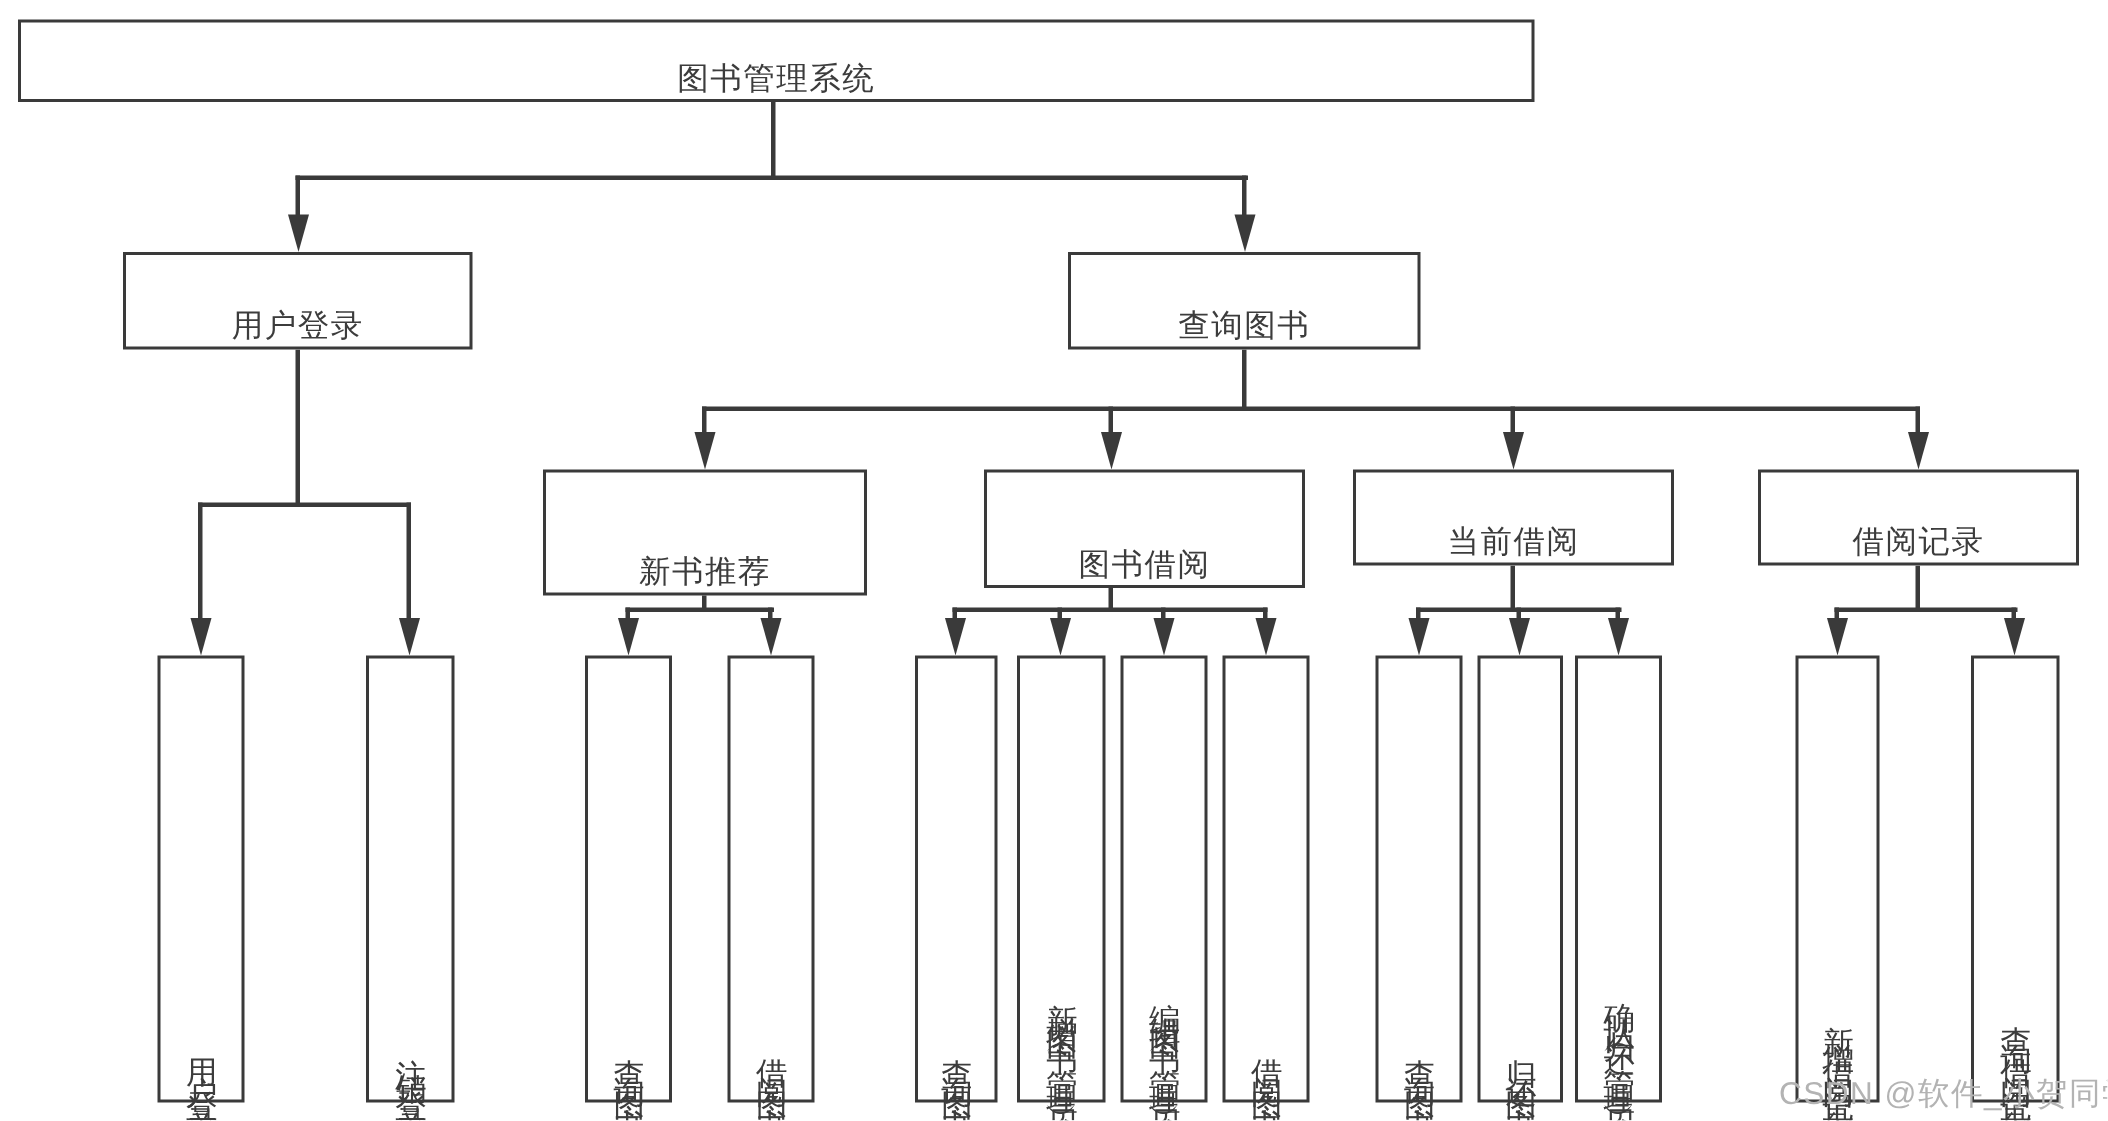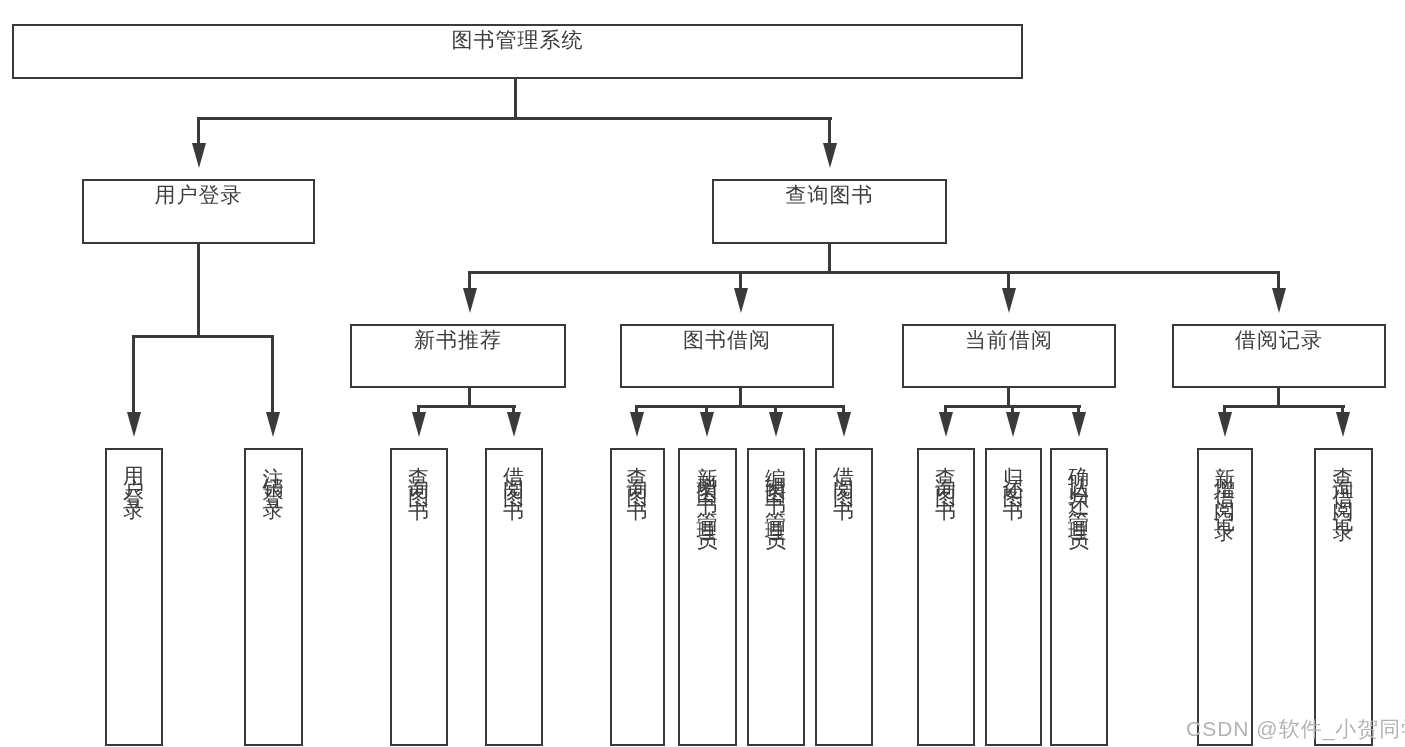--- a/index.html
+++ b/index.html
@@ -14,24 +14,23 @@
     width:1405px;height:747px;
     background:var(--box-bg);
     font-family:"Liberation Sans","DejaVu Sans",sans-serif;
     overflow:hidden;
   }
   .box{
     position:absolute;
     background:var(--box-bg);
     border:2.5px solid var(--line);
     box-sizing:border-box;
-    display:flex;align-items:flex-start;justify-content:center;
+    display:flex;align-items:flex-end;justify-content:center;
     color:var(--text);
     z-index:2;
-    margin-top:11px;
   }
   .hbox{font-size:21px;letter-spacing:1px;white-space:nowrap;}
   .leaf{z-index:2;}
   .leaf .vtext{
     writing-mode:vertical-rl;
     text-orientation:mixed;
     font-size:21px;
     letter-spacing:11px;
     line-height:1;
     color:var(--text);
@@ -65,25 +64,25 @@
   </div>
 
   <div class="box hbox" style="left:82px;top:168px;width:233px;height:65px">
     <span>用户登录</span>
   </div>
 
   <div class="box hbox" style="left:712px;top:168px;width:235px;height:65px">
     <span>查询图书</span>
   </div>
 
-  <div class="box hbox" style="left:350px;top:313px;width:216px;height:64px">
+  <div class="box hbox" style="left:362px;top:313px;width:216px;height:84px">
     <span>新书推荐</span>
   </div>
 
-  <div class="box hbox" style="left:620px;top:313px;width:214px;height:64px">
+  <div class="box hbox" style="left:656px;top:313px;width:214px;height:79px">
     <span>图书借阅</span>
   </div>
 
   <div class="box hbox" style="left:902px;top:313px;width:214px;height:64px">
     <span>当前借阅</span>
   </div>
 
   <div class="box hbox" style="left:1172px;top:313px;width:214px;height:64px">
     <span>借阅记录</span>
   </div>

